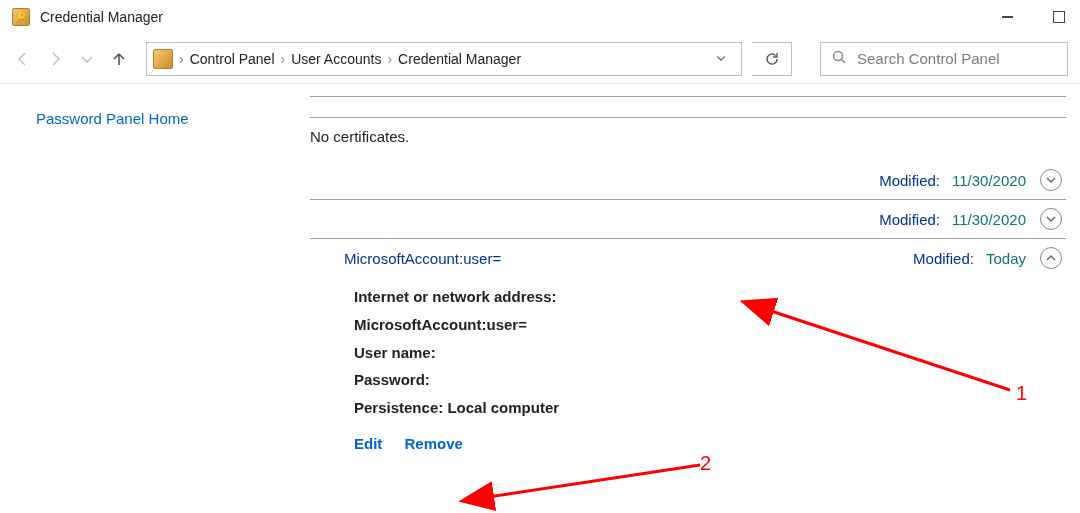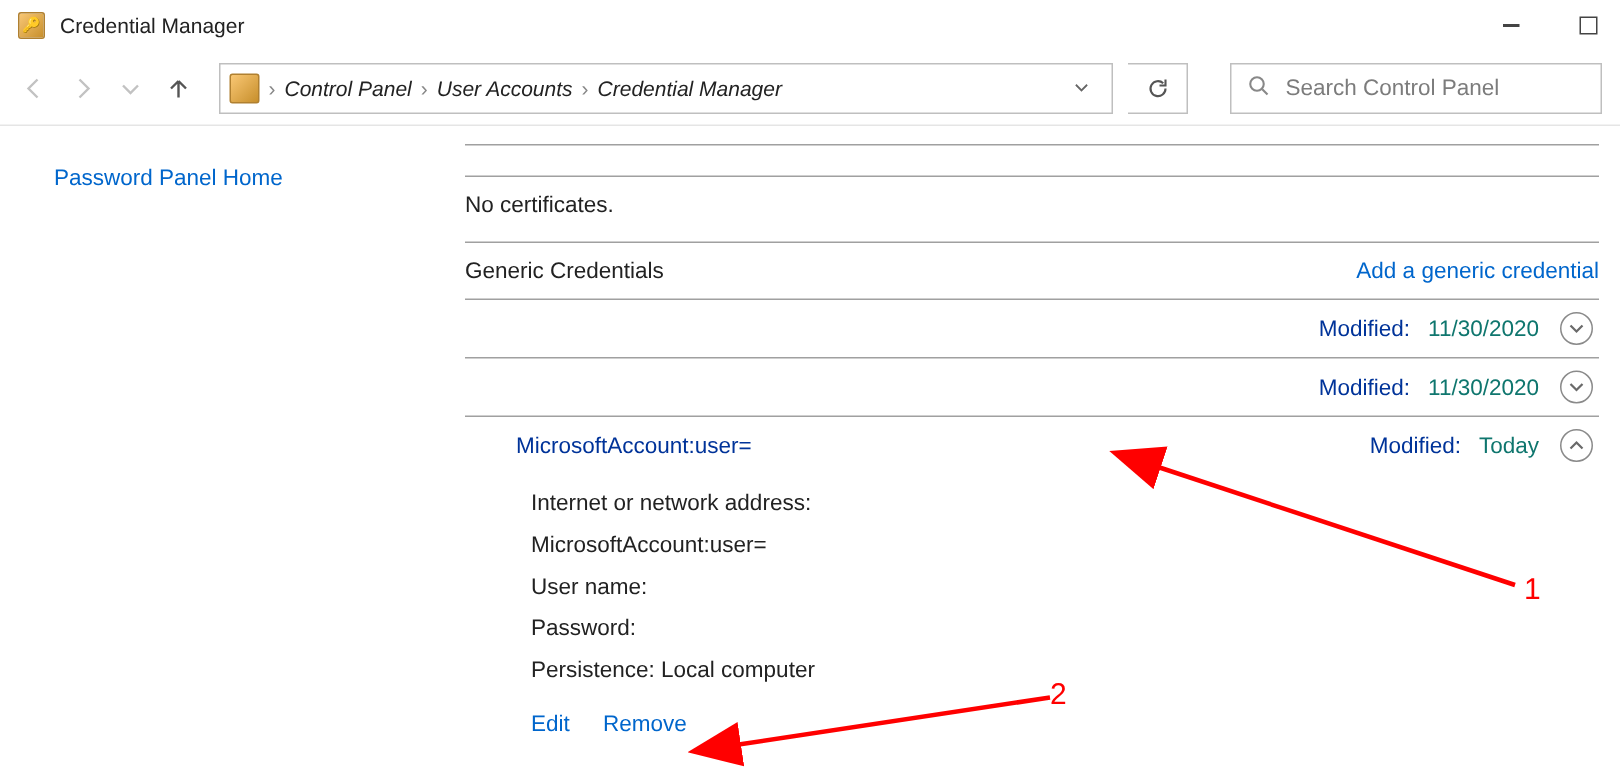--- a/index.html
+++ b/index.html
@@ -71,21 +71,21 @@
     gap: 6px;
     background: #fff;
   }
   .addr-icon {
     width: 20px; height: 20px;
     background: linear-gradient(135deg,#f9c774,#c78f2c);
     border: 1px solid #b08030;
     border-radius: 2px;
   }
   .crumb-wrap { display: flex; align-items: center; gap: 6px; flex: 1; }
-  .crumb { color: #222; white-space: nowrap; font-style: italic; }
+  .crumb { color: #222; white-space: nowrap; }
   .crumb-sep { color: #888; }
   .addr-drop { color: #666; padding: 0 8px; }
   .addr-refresh {
     width: 40px; height: 34px;
     border: 1px solid #bfbfbf;
     border-left: none;
     display: flex; align-items: center; justify-content: center;
     color: #555;
   }
   .search-box {
@@ -154,20 +154,21 @@
   .gen-row.expanded { border-bottom: none; }
   .gen-row .cred-name {
     color: #003399;
     margin-right: auto;
     padding-left: 34px;
   }
   .cred-detail {
     padding: 6px 0 0 44px;
     font-size: 15px;
     line-height: 1.85;
+    font-weight: bold;
   }
   .cred-detail .links { margin-top: 8px; }
   .cred-detail .links a { color: #0066cc; text-decoration: none; margin-right: 18px; }
   .add-link { color: #0066cc; text-decoration: none; font-size: 15px; }
 
   
   .overlay {
     position: absolute; left: 0; top: 0; width: 1080px; height: 513px;
     pointer-events: none;
   }
@@ -251,24 +252,20 @@
 <div class="body-wrap">
   <div class="sidebar">
     <a href="#">Password Panel Home</a>
   </div>
 
   <div class="main">
 
     <div class="section-hdr first" style="border-top:1.5px solid #a0a0a0;"></div>
     <div class="section-body">No certificates.</div>
 
-    <div class="section-hdr">
-      <span>Generic Credentials</span>
-      <a href="#" class="add-link">Add a generic credential</a>
-    </div>
 
     <div class="gen-row">
       <span class="mod-label">Modified:</span>
       <span class="mod-date">11/30/2020</span>
       <span class="chev-btn">
         <svg viewBox="0 0 10 10">
             <path d="M1 3 L5 7 L9 3" stroke="currentColor" stroke-width="1.5" fill="none"></path>
           </svg>
       </span>
     </div>

